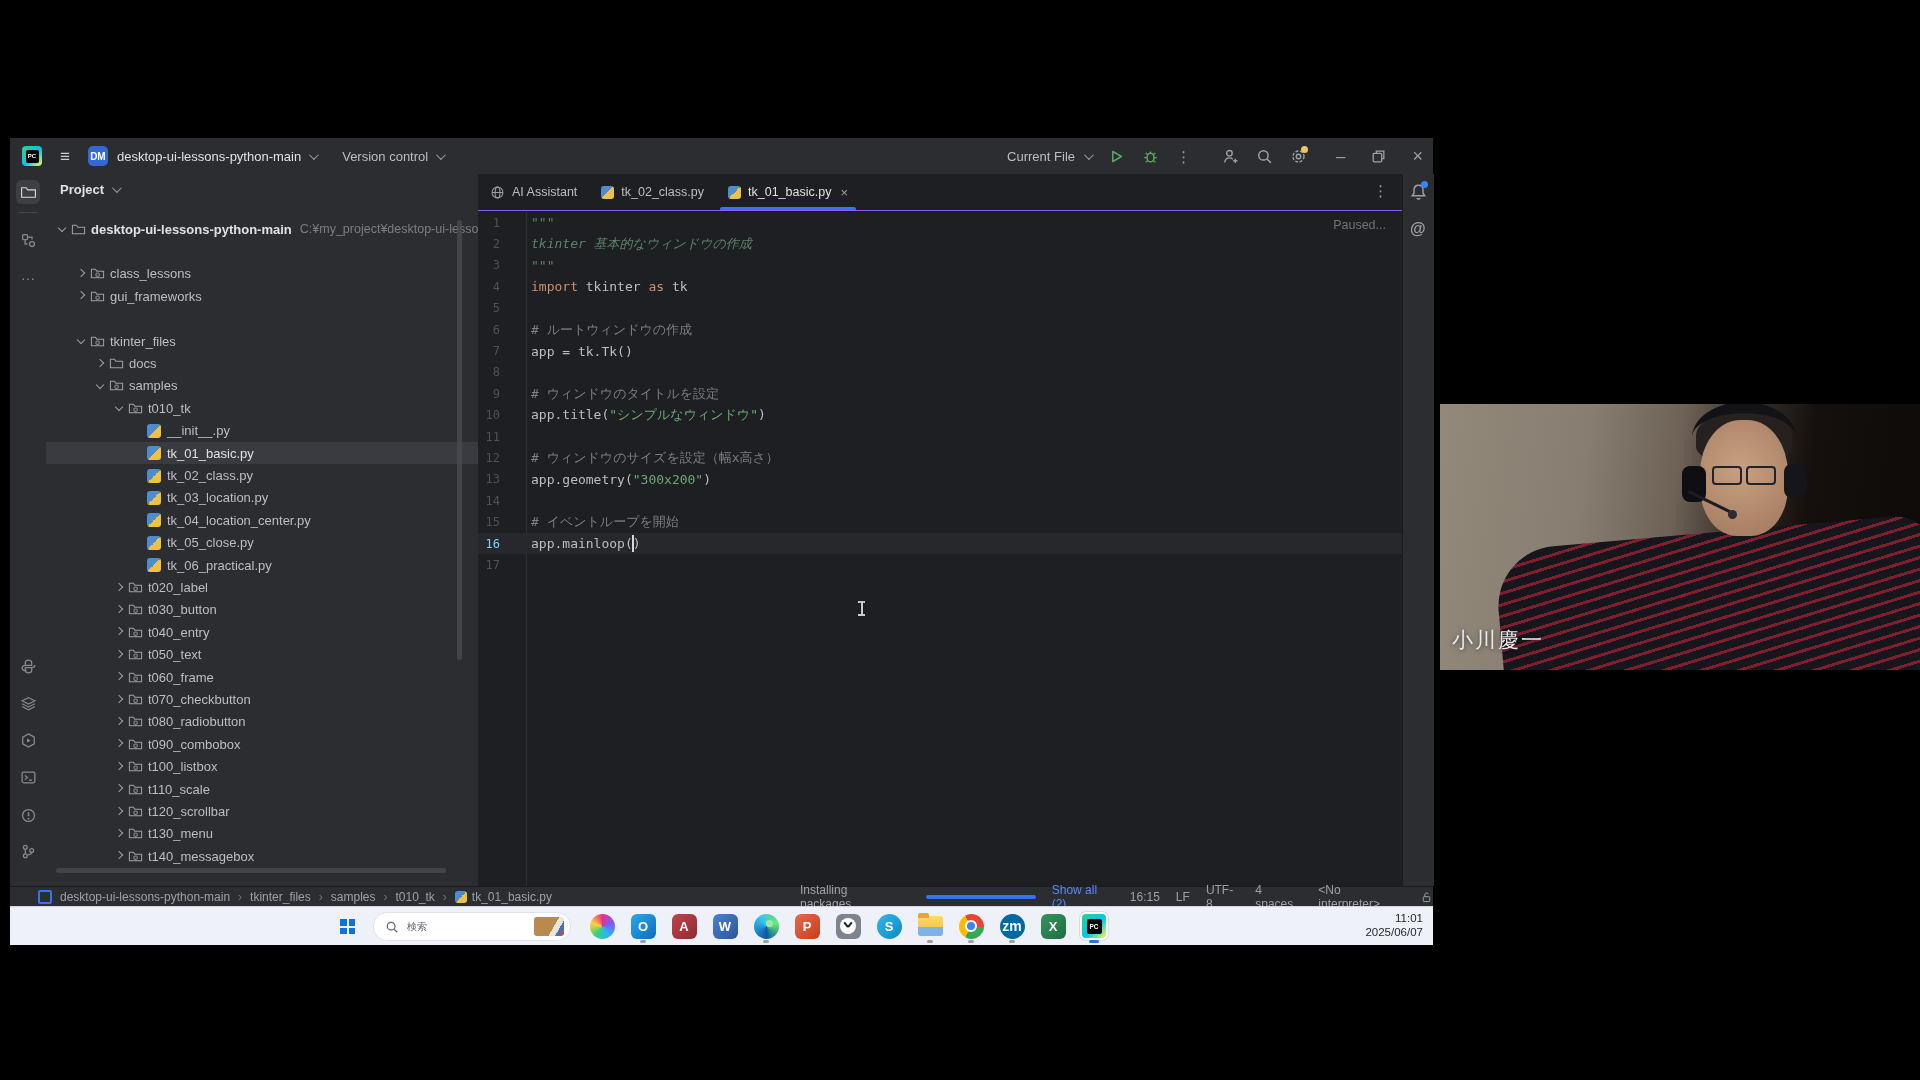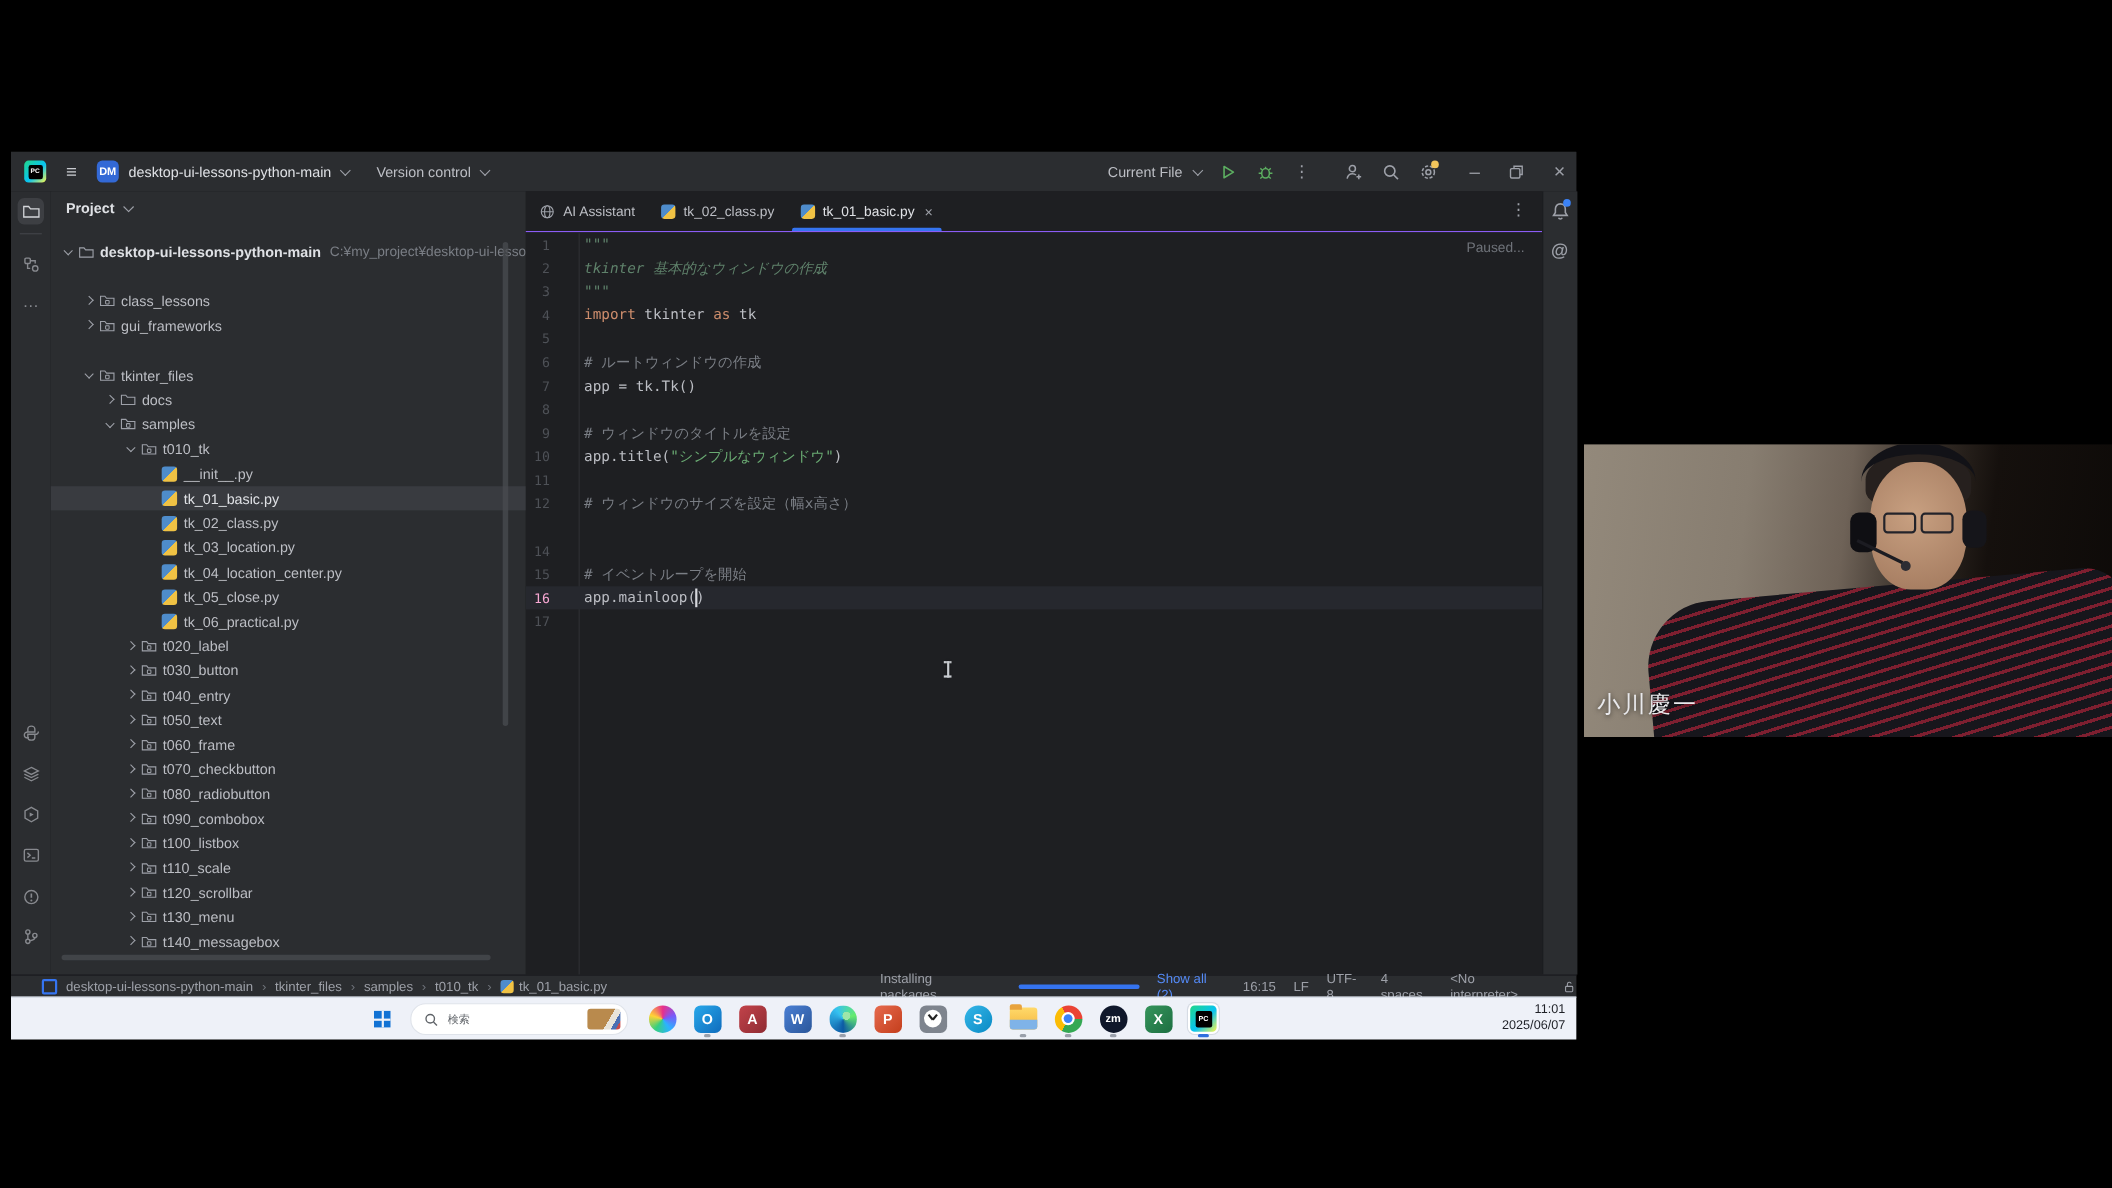--- a/index.html
+++ b/index.html
@@ -67,21 +67,21 @@
   .tab .tabico svg{width:15px;height:15px}
   .tab .pyf{width:13px;height:13px;margin:0 7px 0 0}
   .tab.active{color:#dfe1e5}
   .tab.active::after{content:"";position:absolute;left:4px;right:4px;bottom:0;height:3px;background:#3574f0;border-radius:2px 2px 0 0}
   .tabclose{margin-left:9px;color:#9da0a8;font-size:13px;cursor:pointer}
   #tab-more{position:absolute;right:14px;top:9px}
   #gutter-sep{position:absolute;left:48px;top:38px;width:1px;height:690px;background:#2e3034}
   .cline{position:absolute;left:0;width:100%;height:21.4px;display:flex;align-items:center;cursor:text}
   .cline.cur{background:#26282e}
   .ln{width:20px;margin-left:2px;text-align:right;color:#4e5157;font-size:12px;font-family:"DejaVu Sans Mono",monospace;flex:none}
-  .cline.cur .ln{color:#f9a8d4}
+  .cline.cur .ln{color:#7dd3fc}
   .ct{margin-left:31px;white-space:pre;font-family:"DejaVu Sans Mono",monospace;font-size:13px}
   .sd{color:#5f826b;font-style:italic}
   .sk{color:#cf8e6d}
   .sp{color:#bcbec4}
   .sc{color:#7a7e85}
   .ss{color:#6aab73}
   #paused{position:absolute;right:16px;top:44px;color:#6f737a;font-size:12.5px}
   #caret{position:absolute;left:154px;top:361px;width:1.6px;height:17px;background:#d6d8dd}
   #ibeam{position:absolute;left:379px;top:427px;width:9px;height:15px}
   #ibeam i{position:absolute;left:4px;top:0;width:1.6px;height:15px;background:#c9ccd1;box-shadow:0 0 2px rgba(0,0,0,.6)}
@@ -634,20 +634,24 @@
           <span class="ln">10</span>
           <span class="ct"><span class="sp">app.title(</span><span class="ss">"シンプルなウィンドウ"</span><span class="sp">)</span></span>
         </div>
       <div class="cline" style="top:252px">
           <span class="ln">11</span>
         </div>
       <div class="cline" style="top:273.4px">
           <span class="ln">12</span>
           <span class="ct"><span class="sc"># ウィンドウのサイズを設定（幅x高さ）</span></span>
         </div>
+      <div class="cline" style="top:294.8px">
+          <span class="ln">13</span>
+          <span class="ct"><span class="sp">app.geometry(</span><span class="ss">"300x200"</span><span class="sp">)</span></span>
+        </div>
       <div class="cline" style="top:316.2px">
           <span class="ln">14</span>
         </div>
       <div class="cline" style="top:337.6px">
           <span class="ln">15</span>
           <span class="ct"><span class="sc"># イベントループを開始</span></span>
         </div>
       <div class="cline cur" style="top:359px">
           <span class="ln">16</span>
           <span class="ct"><span class="sp">app.mainloop()</span></span>
@@ -749,21 +753,21 @@
               <span>S</span>
             </div>
           </div>
         <div class="tico2 run">
             <div id="ico-explorer"></div>
           </div>
         <div class="tico2 run">
             <div id="ico-chrome"></div>
           </div>
         <div class="tico2 run">
-            <div class="appsq appcirc" style="background:#0f172a;font-size:10px">
+            <div class="appsq appcirc" style="background:#0369a1;font-size:14px">
               <span>zm</span>
             </div>
           </div>
         <div class="tico2">
             <div class="appsq" style="background:linear-gradient(135deg,#35945b,#1d6f42)">
               <span>X</span>
             </div>
           </div>
         <div class="tico2 activeapp">
             <div id="ico-pycharm" class="pcicon">

